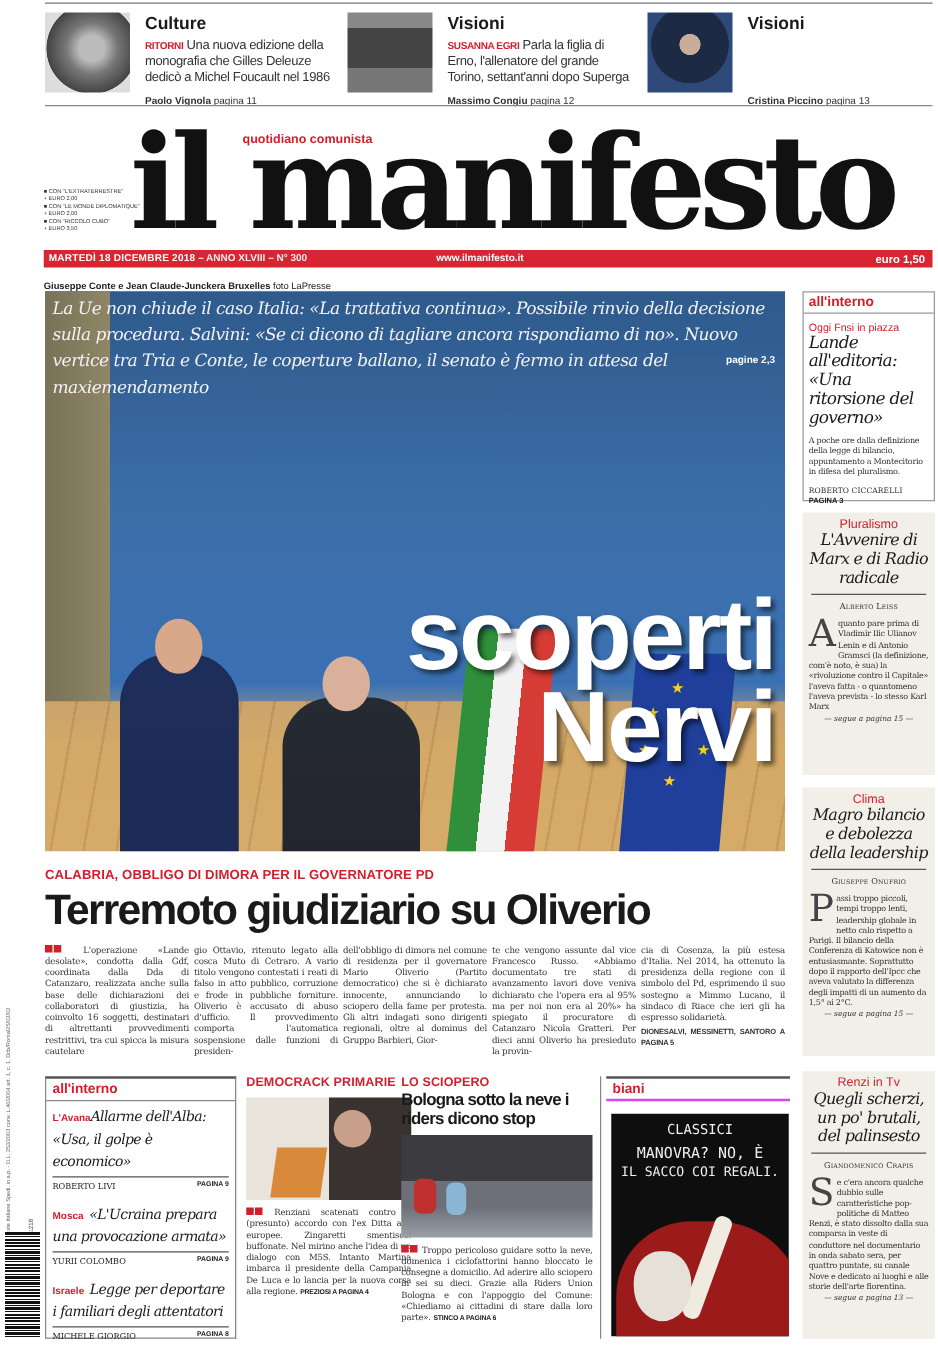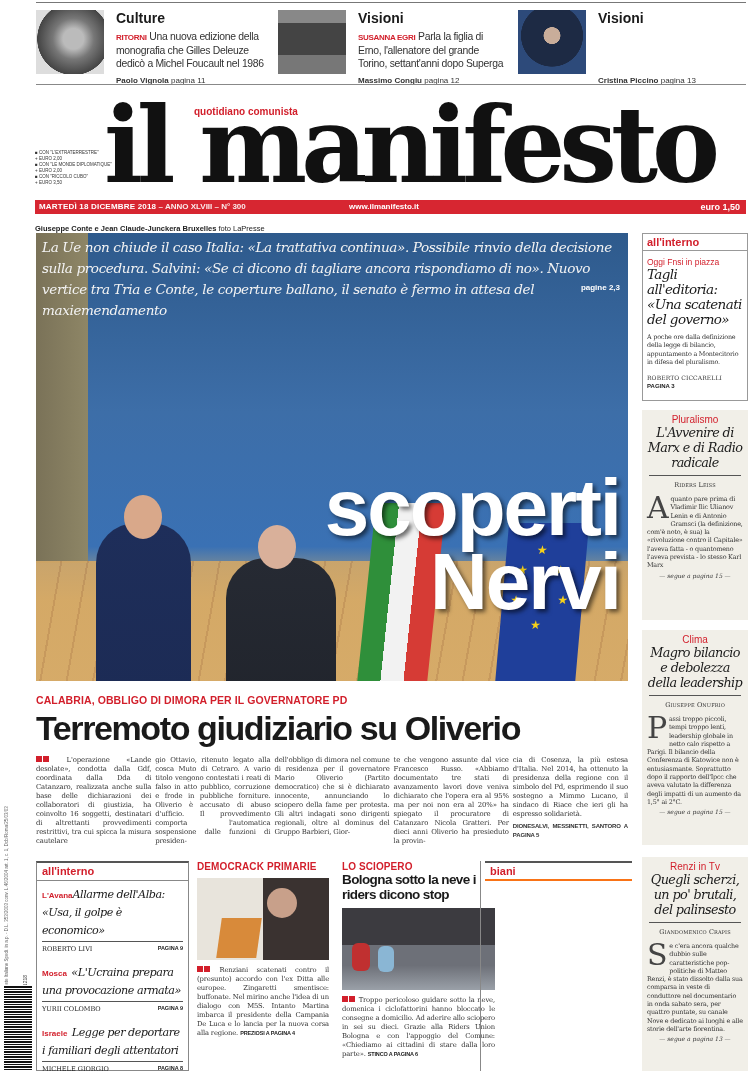--- a/index.html
+++ b/index.html
@@ -66,21 +66,21 @@
 .bi-item .t{font-family:"DejaVu Serif",serif;font-style:italic;font-size:11.2px;line-height:14px;letter-spacing:-0.5px}
 .bi-auth{display:flex;justify-content:space-between;border-top:1.5px solid #555;margin:3px 5px 0;padding-top:3px;font-family:"DejaVu Serif",serif;font-size:6.5px}
 .bi-auth .p{font-family:"Liberation Sans",sans-serif;font-weight:bold;font-size:5.5px}
 .story{position:absolute;top:861px}
 .story .k{font-size:10px;font-weight:bold;color:#d21f2b;letter-spacing:.1px}
 .story .h{font-size:13.5px;font-weight:bold;line-height:15px;letter-spacing:-0.6px}
 .story .img{margin-top:6px;height:82px}
 .story .txt{margin-top:6px;font-family:"DejaVu Serif",serif;font-size:6.8px;line-height:9px;color:#333;text-align:justify;letter-spacing:-0.15px}
 .story .txt .ref{font-family:"Liberation Sans",sans-serif;font-weight:bold;font-size:5.5px;color:#222}
 .biani{position:absolute;left:480px;top:861px;width:152px;height:210px;border-left:1px solid #888}
-.biani .hd{font-size:11px;font-weight:bold;color:#d21f2b;padding:2px 5px;border-top:2px solid #555;border-bottom:2px solid #f97316;height:20px;margin-left:4px}
+.biani .hd{font-size:11px;font-weight:bold;color:#d21f2b;padding:2px 5px;border-top:2px solid #555;border-bottom:2px solid #d946ef;height:20px;margin-left:4px}
 .cartoon{position:absolute;left:8px;top:30px;width:142px;height:178px;background:#0e0e0e;overflow:hidden}
 .cartoon .tx{position:absolute;left:0;right:0;text-align:center;color:#eee;font-family:"DejaVu Sans Mono",monospace;font-size:11px;line-height:14px}
 .cartoon .cloak{position:absolute;left:4px;top:86px;width:150px;height:110px;background:#9b1a1a;border-radius:60px 70px 0 0}
 .cartoon .face{position:absolute;left:18px;top:110px;width:46px;height:56px;background:#e6e1d8;border-radius:45% 45% 50% 50%}
 .cartoon .fur{position:absolute;left:70px;top:80px;width:14px;height:86px;background:#f0ebe0;transform:rotate(20deg);border-radius:6px}
 .spine{position:absolute;left:4px;top:730px;width:14px;height:260px;font-size:4.5px;color:#666;writing-mode:vertical-rl;transform:rotate(180deg)}
 .barcode{position:absolute;left:4px;top:985px;width:28px;height:85px;background:repeating-linear-gradient(0deg,#111 0 1px,#fff 1px 2px,#111 2px 4px,#fff 4px 5px)}
 </style>
 </head>
 <body>
@@ -149,32 +149,32 @@
   <div class="big">
       <div>scoperti</div>
       <div>Nervi</div>
     </div>
 </div>
 
 <div class="box-inner">
   <div class="hd">all'interno</div>
   <div style="padding:6px 4px 0">
     <div class="side-kicker">Oggi Fnsi in piazza</div>
-    <div class="side-title" style="font-size:13.5px;line-height:15px">Tagli all'editoria: «Una scatenati del governo»</div>
+    <div class="side-title" style="font-size:13.5px;line-height:15px">Lande all'editoria: «Una ritorsione del governo»</div>
     <div class="side-text" style="margin-top:6px">A poche ore dalla definizione della legge di bilancio, appuntamento a Montecitorio in difesa del pluralismo.</div>
     <div class="side-author" style="margin-top:8px">ROBERTO CICCARELLI</div>
     <div class="side-pag" style="margin-top:2px">PAGINA 3</div>
   </div>
 </div>
 
 <div class="gbox" style="top:410px;height:210px">
   <div class="side-kicker" style="font-size:10px">Pluralismo</div>
   <div class="side-title">L'Avvenire di Marx e di Radio radicale</div>
   <hr>
-  <div class="side-author" style="font-variant:small-caps;font-size:6.5px">Riders Leiss</div>
+  <div class="side-author" style="font-variant:small-caps;font-size:6.5px">Alberto Leiss</div>
   <div class="side-text" style="margin-top:6px"><span class="drop">A</span><span>quanto pare prima di Vladimir Ilic Ulianov Lenin e di Antonio Gramsci (la definizione, com'è noto, è sua) la «rivoluzione contro il Capitale» l'aveva fatta - o quantomeno l'aveva prevista - lo stesso Karl Marx</span></div>
   <div class="seg">— segue a pagina 15 —</div>
 </div>
 
 <div class="gbox" style="top:630px;height:215px">
   <div class="side-kicker" style="font-size:10px">Clima</div>
   <div class="side-title">Magro bilancio e debolezza della leadership</div>
   <hr>
   <div class="side-author" style="font-variant:small-caps;font-size:6.5px">Giuseppe Onufrio</div>
   <div class="side-text" style="margin-top:6px"><span class="drop">P</span><span>assi troppo piccoli, tempi troppo lenti, leadership globale in netto calo rispetto a Parigi. Il bilancio della Conferenza di Katowice non è entusiasmante. Soprattutto dopo il rapporto dell'Ipcc che aveva valutato la differenza degli impatti di un aumento da 1,5° ai 2°C.</span></div>
@@ -227,29 +227,37 @@
 
 <div class="story" style="left:197px;width:132px">
   <div class="k">DEMOCRACK PRIMARIE</div>
   <div class="img" style="background:linear-gradient(90deg,#e8e4dc 0 50%,#3a3230 50%);position:relative">
     <div style="position:absolute;left:22px;top:40px;width:40px;height:40px;background:#d88a3a;transform:skewX(-8deg)"></div>
     <div style="position:absolute;left:70px;top:10px;width:30px;height:30px;border-radius:50%;background:#c8a08a"></div>
   </div>
   <div class="txt"><span class="sq"></span><span class="sq"></span> <span>Renziani scatenati contro il (presunto) accordo con l'ex Ditta alle europee. Zingaretti smentisce: buffonate. Nel mirino anche l'idea di un dialogo con M5S. Intanto Martina imbarca il presidente della Campania De Luca e lo lancia per la nuova corsa alla regione.</span> <span class="ref">PREZIOSI A PAGINA 4</span></div>
 </div>
 
-<div class="story" style="left:342px;width:153px">
+<div class="story" style="left:321px;width:153px">
   <div class="k">LO SCIOPERO</div>
   <div class="h">Bologna sotto la neve i riders dicono stop</div>
   <div class="img" style="background:linear-gradient(180deg,#3c3b40 0 45%,#6d7078 45% 70%,#9aa0a8 100%);position:relative">
     <div style="position:absolute;left:10px;top:35px;width:18px;height:28px;background:#c03030;border-radius:6px"></div>
     <div style="position:absolute;left:36px;top:38px;width:16px;height:26px;background:#8ab6d4;border-radius:6px"></div>
   </div>
   <div class="txt"><span class="sq"></span><span class="sq"></span> <span>Troppo pericoloso guidare sotto la neve, domenica i ciclofattorini hanno bloccato le consegne a domicilio. Ad aderire allo sciopero in sei su dieci. Grazie alla Riders Union Bologna e con l'appoggio del Comune: «Chiediamo ai cittadini di stare dalla loro parte».</span> <span class="ref">STINCO A PAGINA 6</span></div>
 </div>
 
 <div class="biani">
   <div class="hd">biani</div>
+  <div class="cartoon">
+    <div class="tx" style="top:6px">CLASSICI</div>
+    <div class="tx" style="top:24px;font-size:12px">MANOVRA? NO, È</div>
+    <div class="tx" style="top:40px;font-size:10.5px">IL SACCO COI REGALI.</div>
+    <div class="cloak"></div>
+    <div class="fur"></div>
+    <div class="face"></div>
+  </div>
 </div>
 
 <div class="spine">Poste Italiane Spedi. in a.p. - D.L. 353/2003 conv. L.46/2004 art. 1, c. 1, Dcb/Roma/25/03/03</div>
 <div class="abs" style="left:22px;top:975px;font-size:5px;color:#444;writing-mode:vertical-rl;transform:rotate(180deg)">81218</div>
 <div class="barcode"></div>
 
 </body></html>

